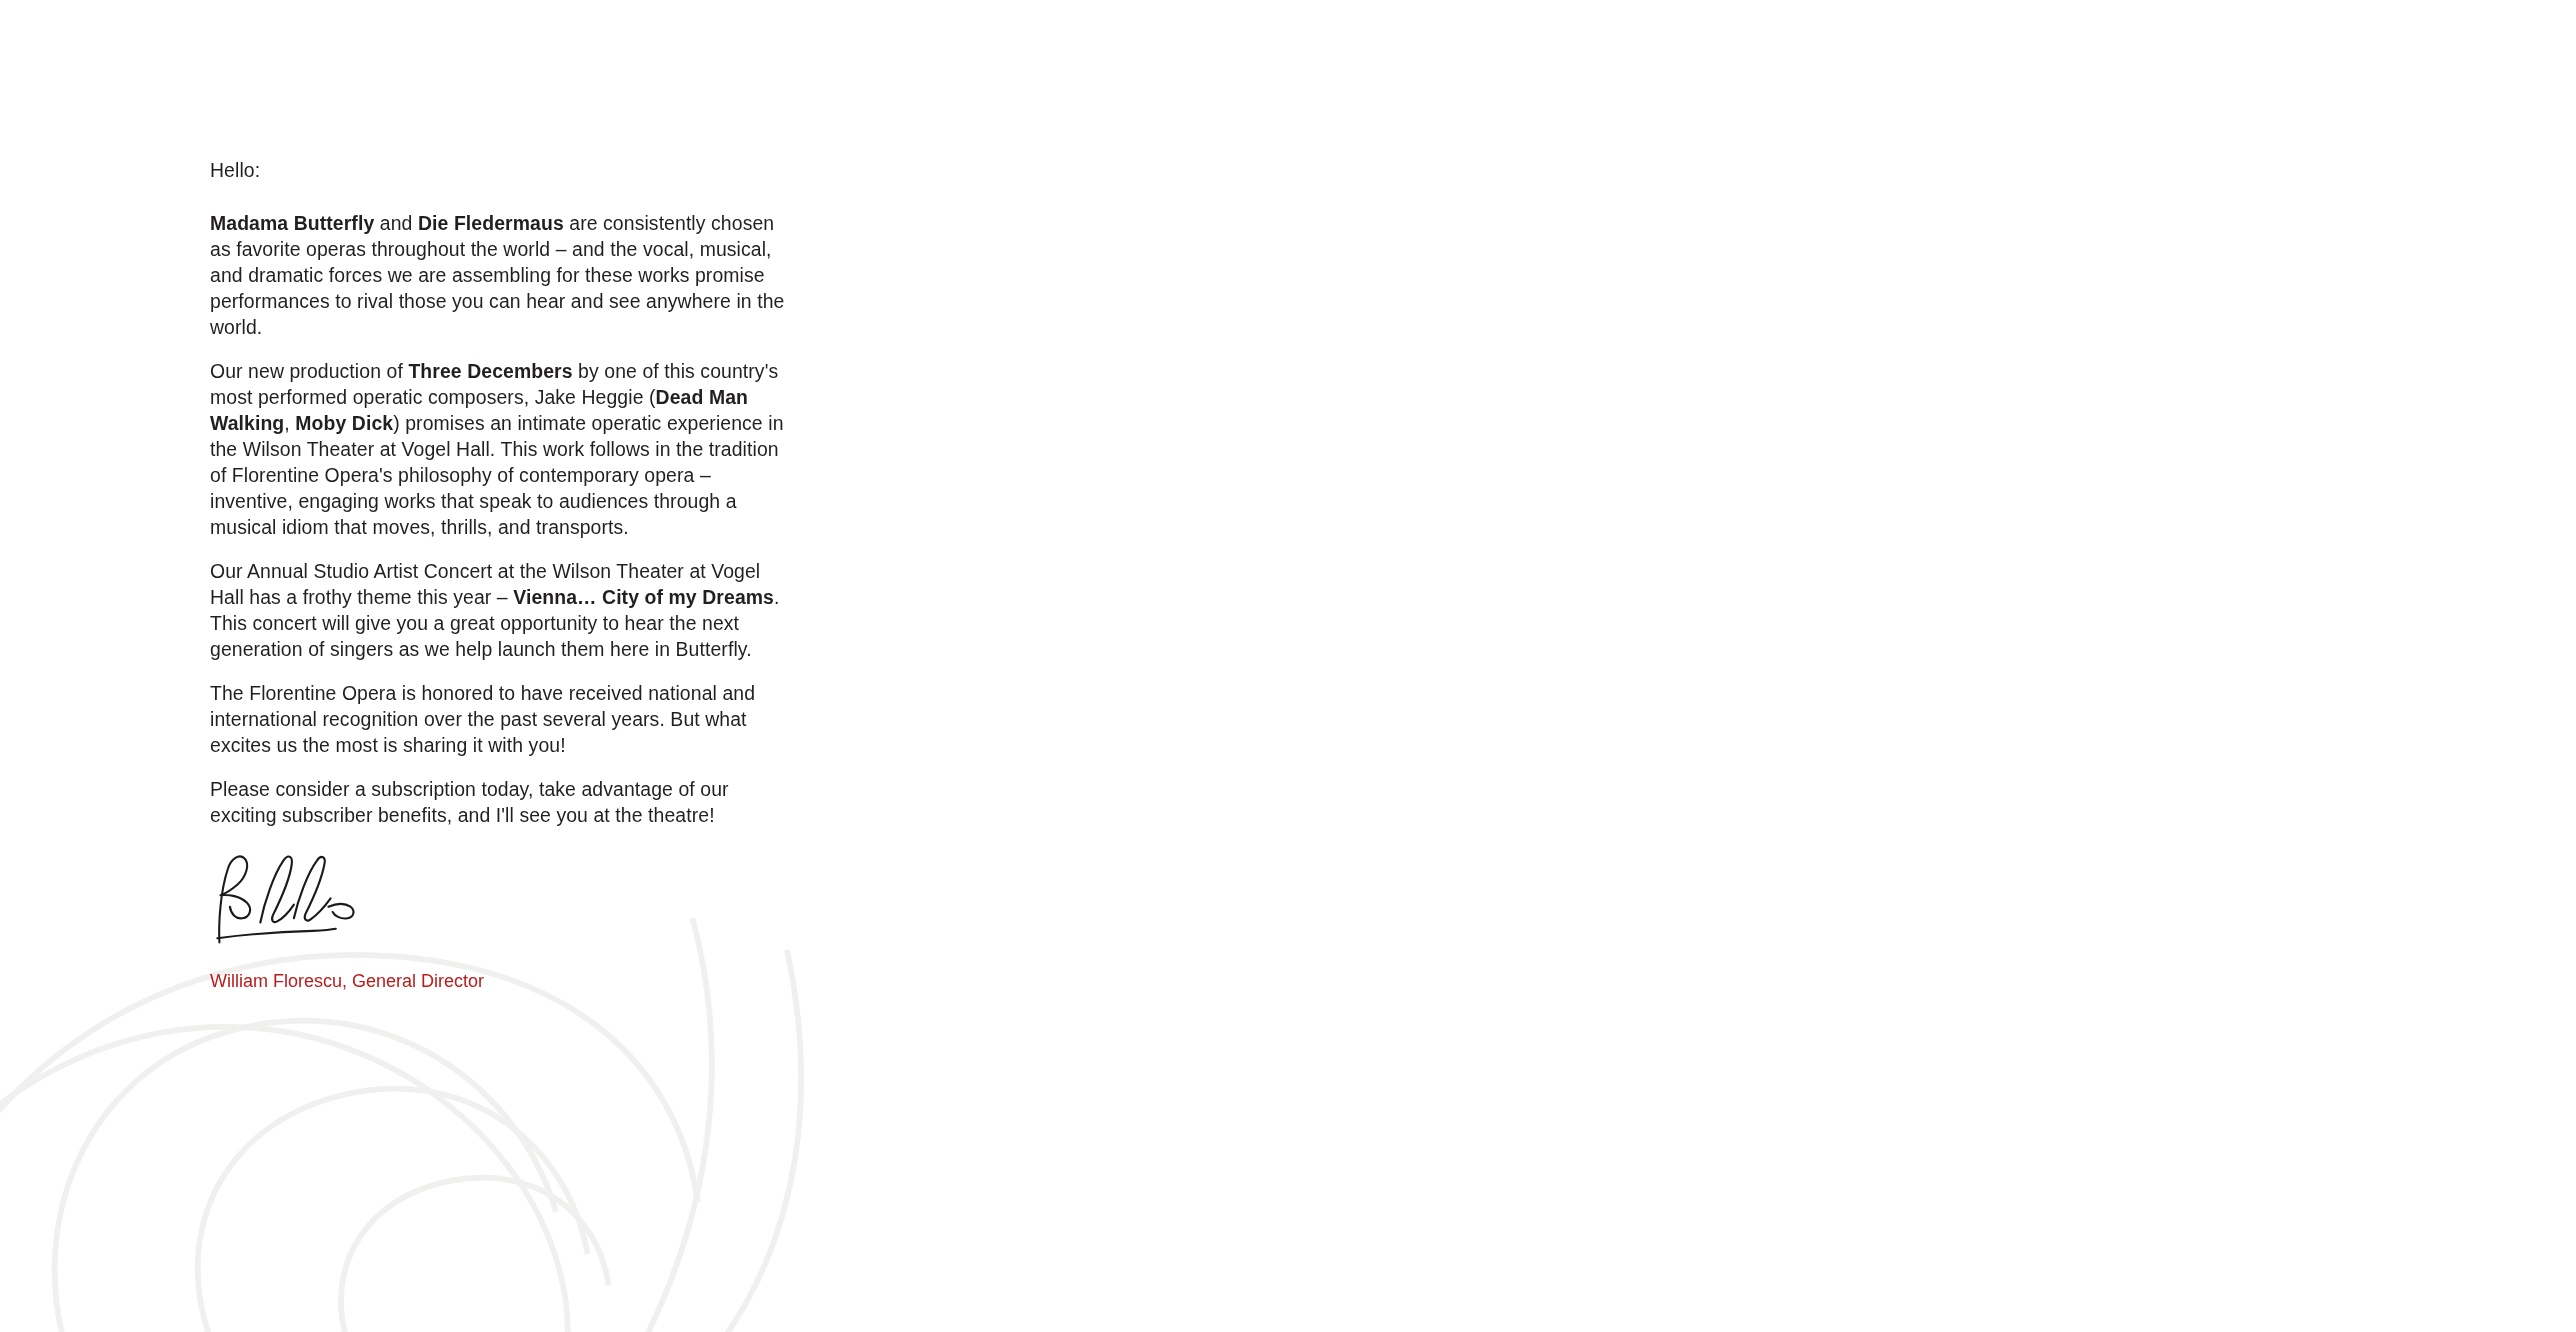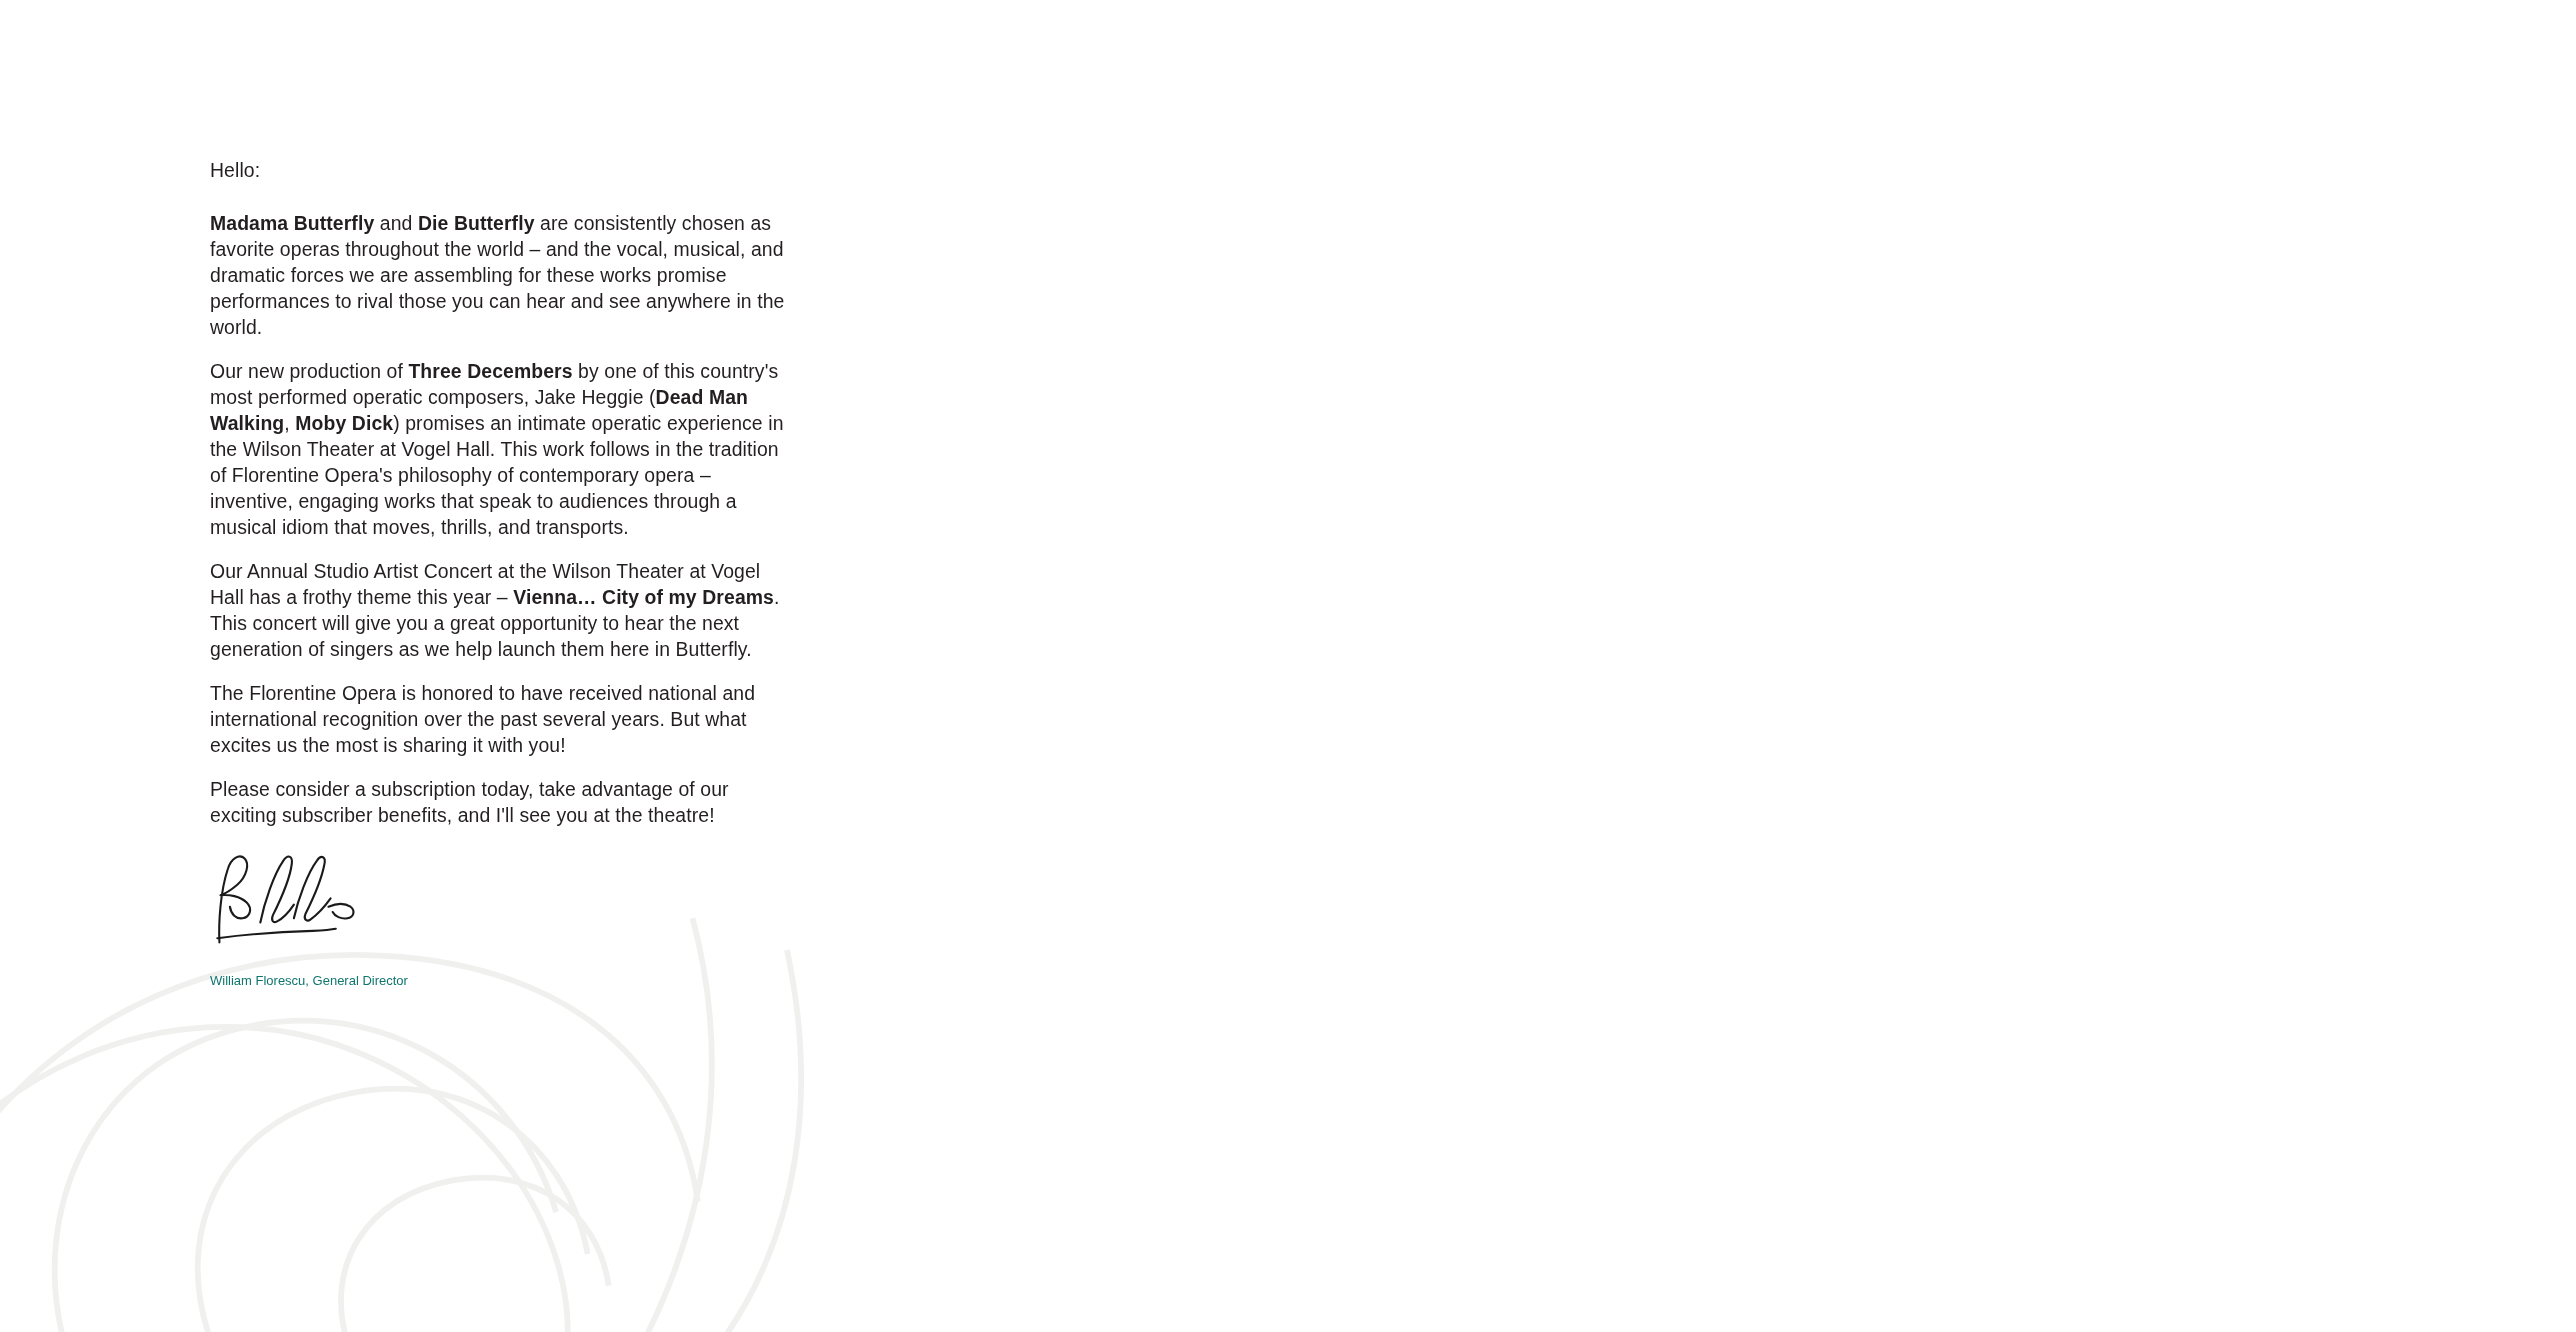--- a/index.html
+++ b/index.html
@@ -63,23 +63,23 @@
     margin-bottom: 9.4px;
     height: 110px;
     width: 220px;
   }
 
   .signature svg {
     display: block;
   }
 
   .signoff {
-    font-size: 13px;
+    font-size: 18px;
     line-height: 26px;
-    color: #0f766e;
+    color: #b91c1c;
   }
 </style>
 </head>
 <body>
 
 <div class="page">
 
   <div class="decor">
     <svg width="892" height="577" viewBox="0 0 1700 1100" xmlns="http://www.w3.org/2000/svg">
       <g fill="none" stroke="#f0f0ef" stroke-width="11">
@@ -93,21 +93,21 @@
       </g>
     </svg>
   </div>
 
   <div class="letter">
 
     <p class="para greeting">Hello:</p>
 
 
     <p class="para">
-      <span class="bolditalic">Madama Butterfly</span><span> and </span><span class="bolditalic">Die Butterfly</span><span> are consistently chosen as favorite operas throughout the world – and the vocal, musical, and dramatic forces we are assembling for these works promise performances to rival those you can hear and see anywhere in the world.</span>
+      <span class="bolditalic">Madama Butterfly</span><span> and </span><span class="bolditalic">Die Fledermaus</span><span> are consistently chosen as favorite operas throughout the world – and the vocal, musical, and dramatic forces we are assembling for these works promise performances to rival those you can hear and see anywhere in the world.</span>
     </p>
 
     <p class="para">
       <span>Our new production of </span><span class="bolditalic">Three Decembers</span><span> by one of this country's most performed operatic composers, Jake Heggie (</span><span class="bolditalic">Dead Man Walking</span><span>, </span><span class="bolditalic">Moby Dick</span><span>) promises an intimate operatic experience in the Wilson Theater at Vogel Hall.  This work follows in the tradition of Florentine Opera's philosophy of contemporary opera – inventive, engaging works that speak to audiences through a musical idiom that moves, thrills, and transports.</span>
     </p>
 
     <p class="para">
       <span>Our Annual Studio Artist Concert at the Wilson Theater at Vogel Hall has a frothy theme this year – </span><span class="bolditalic">Vienna… City of my Dreams</span><span>. This concert will give you a great opportunity to hear the next generation of singers as we help launch them here in Butterfly.</span>
     </p>
 

